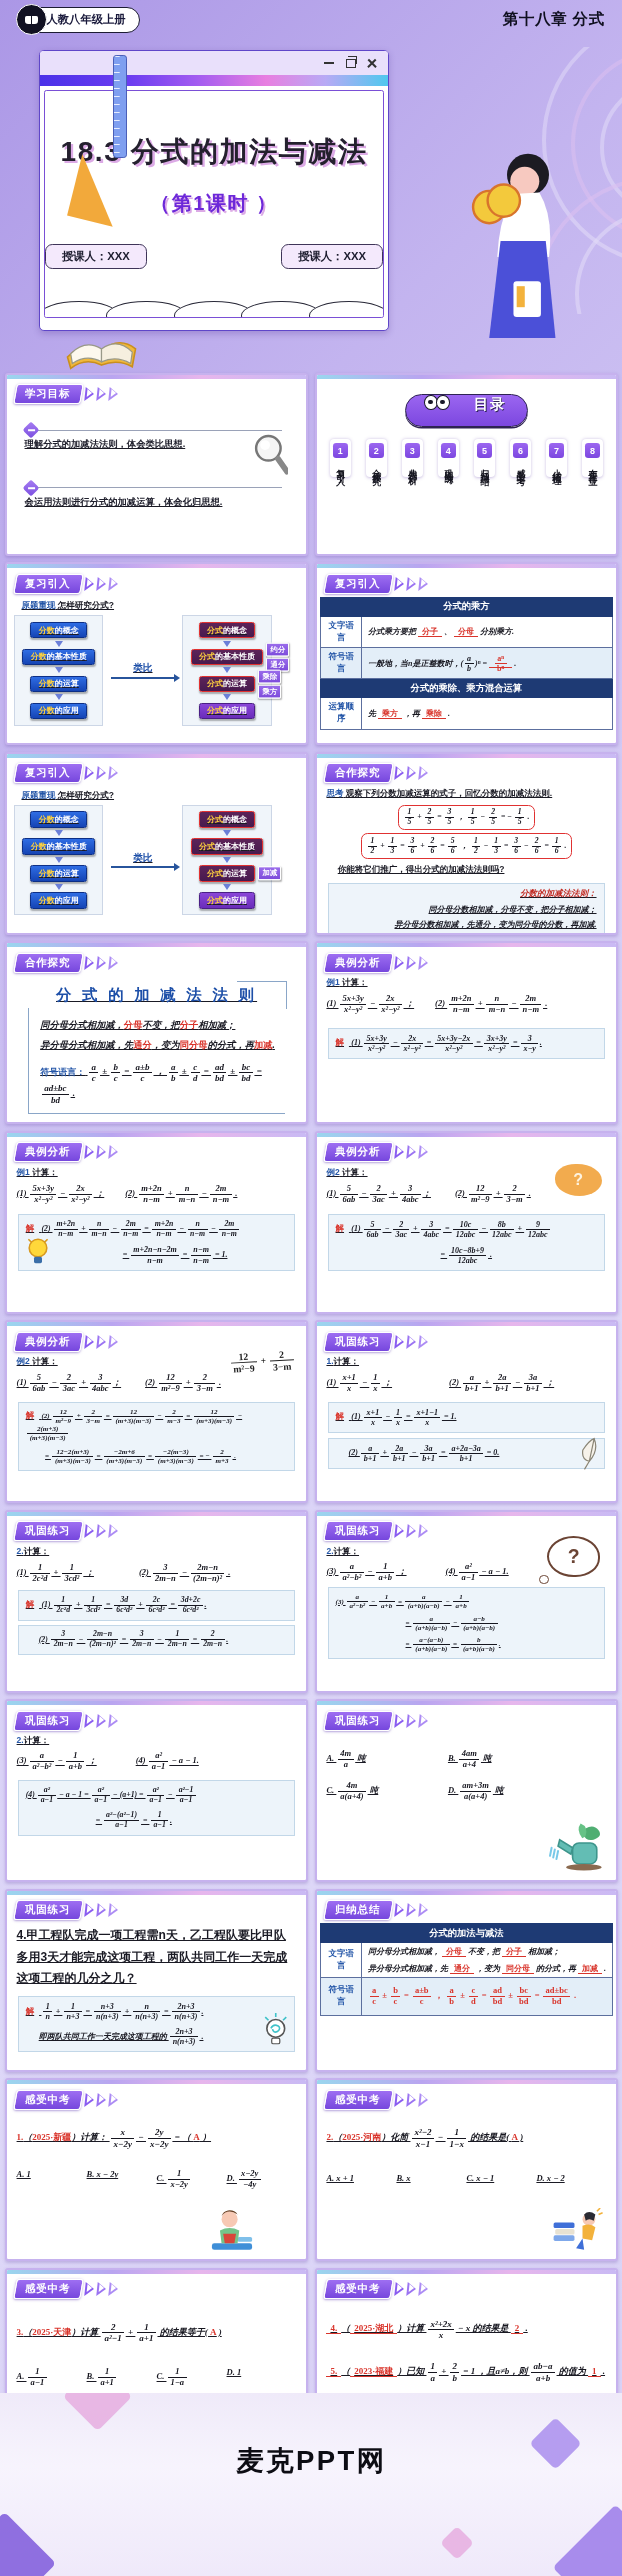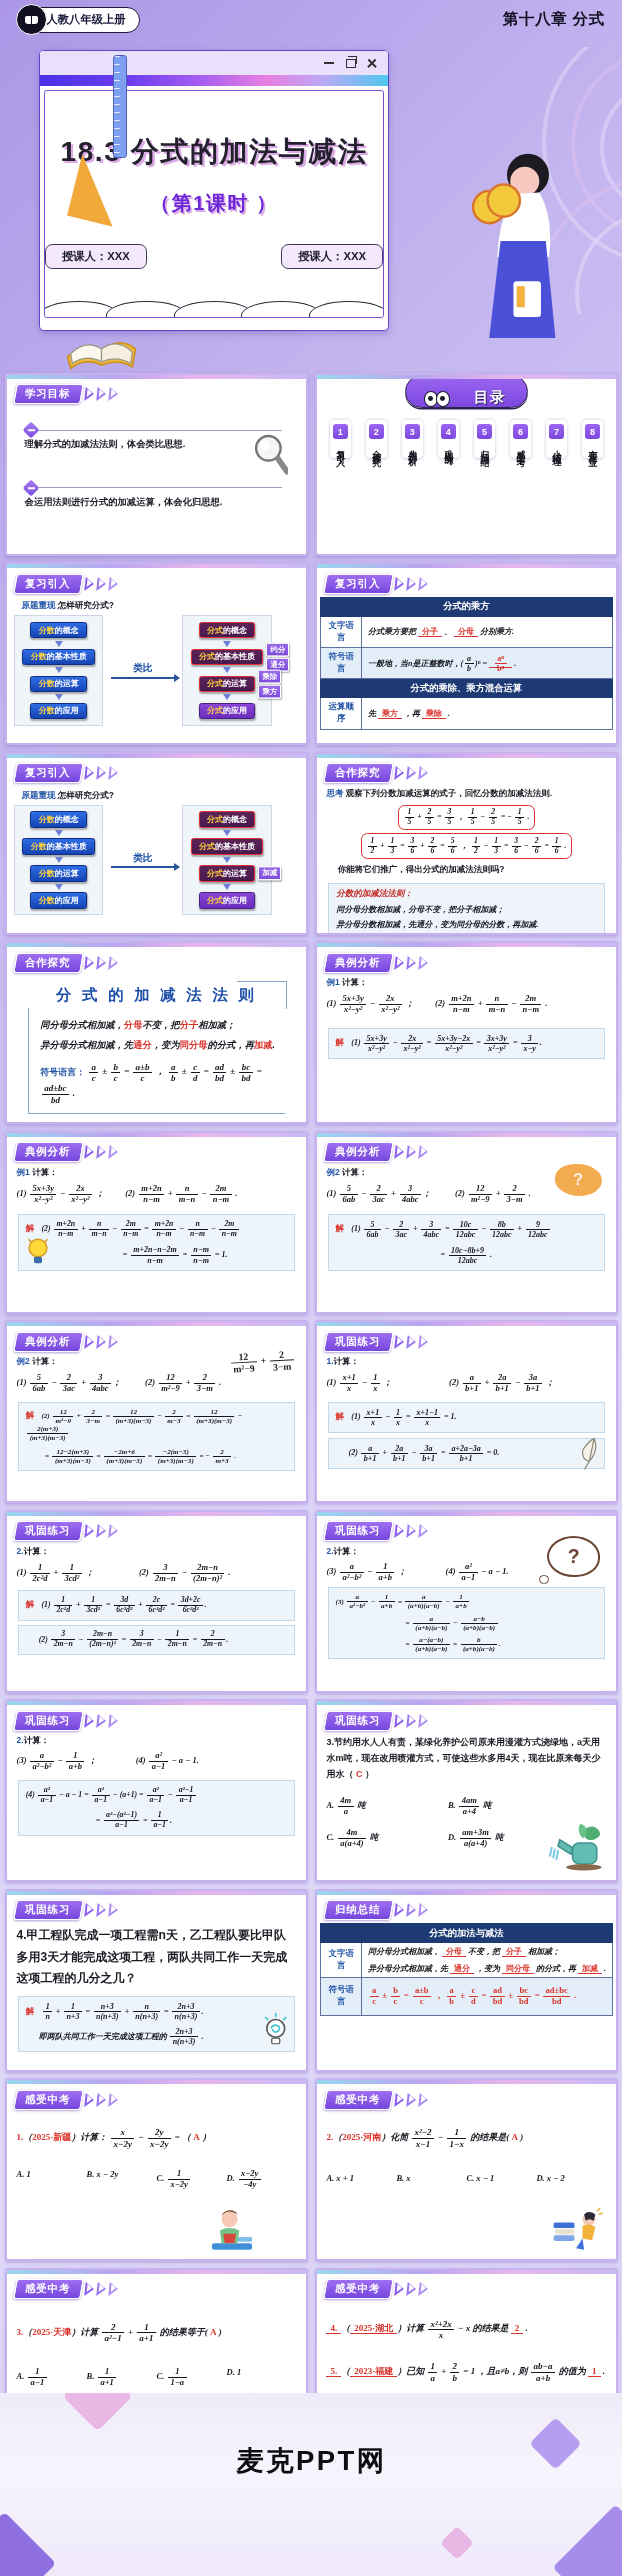--- a/index.html
+++ b/index.html
@@ -49,21 +49,21 @@
   
   .grid{display:grid;grid-template-columns:1fr 1fr;gap:6.5px;padding:6.5px 4.9px 0 4.9px;}
   .card{height:179px;background:#fff;border:2.4px solid #c6b2ee;border-radius:3.2px;position:relative;overflow:hidden;box-shadow:0 1.6px 3.2px rgba(90,60,160,.25);}
   .card::before{content:"";position:absolute;left:0;top:0;right:0;height:4px;background:linear-gradient(90deg,#9ad6ee,#b9a5f0 35%,#e7b6ec 65%,#c9baf4);}
   .badge{display:flex;align-items:center;margin:9.7px 0 3.2px 8px;}
   .blabel{background:linear-gradient(180deg,#9e6ef2,#7647dd);border:1.6px solid #fff;box-shadow:0 0.8px 2.4px rgba(80,40,170,.5);color:#fff;font-weight:900;font-size:10.5px;padding:1.6px 10.5px 2.4px 9px;border-radius:3.2px;transform:skewX(-10deg);}
   .blabel i{display:inline-block;font-style:normal;transform:skewX(10deg);letter-spacing:0.8px;}
   .chev{width:0;height:0;border-top:7.3px solid transparent;border-bottom:7.3px solid transparent;border-left:9px solid #8a5cf0;margin-left:3.2px;transform:skewX(-6deg);position:relative;}
   .chev::after{content:"";position:absolute;left:-7.3px;top:-4.9px;border-top:4.9px solid transparent;border-bottom:4.9px solid transparent;border-left:5.7px solid #fff;}
   .c2{opacity:.85}.c3{opacity:.7}
-  .body{padding:1.6px 9.7px;font-size:8.5px;color:#1a1a24;}
+  .body{padding:1.6px 9.7px;font-size:8.5px;color:#1a1a24;text-decoration:underline;}
   
   .math{font-family:"Liberation Serif",serif;font-style:italic;font-weight:bold;color:#16161f;}
   .frac{display:inline-flex;flex-direction:column;vertical-align:middle;text-align:center;margin:0 1.6px;line-height:1.15;}
   .frac .nu{border-bottom:1px solid currentColor;padding:0 2.4px;}
   .frac .de{padding:0 2.4px;}
   .hl{color:#d9342b;font-weight:bold;font-style:normal;}
   .ul-blanks .hl{border-bottom:1.2px solid #d9342b;padding:0 4px;}
   .yel{color:#ffd23e;}
   .solbox{background:#edf4fa;border:0.8px solid #c2d7e8;margin:6.5px 1.6px 0 1.6px;padding:4.9px 6.5px;}
   .soltag{color:#d9342b;font-weight:900;font-style:normal;margin-right:4.9px;font-family:"Liberation Sans",sans-serif;}
@@ -74,21 +74,21 @@
   .opts .opt{width:50%;margin:5.7px 0;font-size:8.5px;}
   .opts4 .opt{width:25%;}
   
   .goal{margin:21px 14.6px 0 8px;position:relative;}
   .goal .diamond{position:absolute;left:0;top:-5.7px;width:12px;height:12px;background:linear-gradient(135deg,#a67df2,#7b4fe0);transform:rotate(45deg);border-radius:2.4px;}
   .goal .diamond::after{content:"";position:absolute;left:2.8px;top:5.3px;width:6.5px;height:1.6px;background:#fff;transform:rotate(-45deg);}
   .goal .rule{border-top:1px solid #9aa2b8;margin-left:9.7px;}
   .goal .gtext{margin-top:7.3px;font-size:9.3px;font-weight:bold;color:#21212e;}
   .mag{position:absolute;right:18px;top:57px;}
   
-  .toc-pill{width:121px;margin:0 auto 8px auto;background:linear-gradient(180deg,#9b66f0,#7c47e0);border:1.6px solid #2e2353;border-radius:18px;height:31px;display:flex;align-items:flex-end;justify-content:center;gap:24px;box-shadow:0 1.6px 0 #2e2353;}
+  .toc-pill{width:121px;margin:19px auto 8px auto;background:linear-gradient(180deg,#9b66f0,#7c47e0);border:1.6px solid #2e2353;border-radius:18px;height:31px;display:flex;align-items:flex-start;justify-content:center;gap:24px;box-shadow:0 1.6px 0 #2e2353;}
   .eyes{display:flex;}
   .eyes i{width:12px;height:13.7px;background:#fff;border:1.2px solid #191929;border-radius:50%;display:block;position:relative;margin-left:-2.4px;}
   .eyes i::after{content:"";position:absolute;left:3.2px;top:4px;width:4.9px;height:4.9px;background:#191929;border-radius:50%;}
   .toc-title{color:#fff;font-size:14.6px;font-weight:900;letter-spacing:1.6px;text-shadow:0.8px 0.8px 0 #2e2353;}
   .toc-items{display:flex;justify-content:space-between;padding:4.9px 13px;}
   .toc-item{display:flex;flex-direction:column;align-items:center;background:#fff;box-shadow:0 0.8px 3.2px rgba(100,70,170,.35);border-radius:4px;padding:4px 3.2px 5.7px 3.2px;}
   .toc-num{width:14.6px;height:14.6px;background:linear-gradient(180deg,#9b66f0,#7c47e0);color:#fff;font-size:9px;font-weight:bold;border-radius:3.2px;display:flex;align-items:center;justify-content:center;margin-bottom:4px;}
   .toc-label{writing-mode:vertical-rl;text-orientation:upright;font-size:9px;font-weight:bold;color:#15151f;letter-spacing:2.4px;}
   
   .flowwrap{display:flex;justify-content:center;align-items:flex-start;margin-top:1.6px;}
@@ -106,21 +106,21 @@
   .sidetags{position:absolute;left:calc(100% + 3.2px);top:50%;transform:translateY(-50%);display:flex;flex-direction:column;gap:1.6px;}
   .stag{background:linear-gradient(180deg,#9a6ceb,#7d4bdb);border:0.8px solid #fff;color:#fff;font-size:7.3px;font-weight:bold;padding:0.8px 3.2px;border-radius:1.6px;box-shadow:0.8px 0.8px 1.6px rgba(0,0,0,.3);white-space:nowrap;}
   
   .tbl{border-collapse:collapse;width:calc(100% - 6.5px);margin:3.2px;}
   .tbl th{background:#1e3a74;color:#fff;font-size:9.3px;padding:2.4px;border:0.8px solid #1e3a74;}
   .tbl td{border:0.8px solid #5c6f9e;padding:3.2px 5.7px;font-size:8px;background:#fff;}
   .tbl td.lbl{color:#2456a8;font-weight:bold;text-align:center;width:29px;font-size:8.5px;}
   .tbl tr.alt td{background:#e3eef8;}
   
   .redbox{display:inline-block;border:1.6px solid #e03131;border-radius:6.5px;padding:2.4px 4.9px;margin:1.6px 0.8px;}
-  .bluebigbox{background:#eef4fa;border:0.8px solid #c2d7e8;margin:6.5px 1.6px 0 1.6px;padding:4px 7.3px;}
+  .bluebigbox{background:#eef4fa;border:0.8px solid #c2d7e8;margin:6.5px 1.6px 0 1.6px;padding:4px 7.3px;text-align:right;}
   .ruletitle{color:#c22a22;font-weight:900;font-style:italic;font-size:8.5px;}
   
   .lawtitle{text-align:center;color:#1d4fa8;font-size:15.4px;font-weight:900;letter-spacing:3.2px;margin:8px 0 1.6px 0;}
   .lawframe{border-left:1.6px solid #8aa6c8;border-bottom:1.6px solid #8aa6c8;margin:0 11.3px;padding:3.2px 4.9px 8px 11.3px;position:relative;}
   .lawframe::before{content:"";position:absolute;right:-1.6px;top:-27.5px;width:49px;height:27.5px;border-top:1.6px solid #8aa6c8;border-right:1.6px solid #8aa6c8;}
   .lawline{font-family:"Liberation Serif",serif;font-style:italic;font-weight:bold;font-size:9.3px;margin:7.3px 0;}
   .handnote{position:absolute;right:11.3px;top:27.5px;font-family:"Liberation Serif",serif;font-weight:bold;font-size:9.7px;transform:rotate(-3deg);color:#222;}
   .bubbleQ{position:absolute;right:14.6px;top:31px;width:47px;height:32px;background:#f2ab4e;border-radius:50% 60% 55% 60%;display:flex;align-items:center;justify-content:center;color:#fdf3e0;font-size:16px;font-weight:900;}
   .thoughtQ{position:absolute;right:16px;top:24px;width:49px;height:37px;background:#fff;border:2px solid #6b4434;border-radius:60% 60% 55% 60%;display:flex;align-items:center;justify-content:center;color:#6b4434;font-size:19.4px;font-weight:900;}
   .thoughtQ::after{content:"";position:absolute;left:-9.7px;bottom:-9.7px;width:7.3px;height:7.3px;border:1.6px solid #6b4434;border-radius:50%;background:#fff;}
@@ -994,21 +994,20 @@
   </section>
 
   <section class="card">
     <div class="badge">
         <span class="blabel"><i>巩固练习</i></span>
         <span class="chev c1"></span>
         <span class="chev c2"></span>
         <span class="chev c3"></span>
       </div>
     <div class="body">
-      <div style="line-height:1.75;font-size:9px;"><b>3.节约用水人人有责，某绿化养护公司原来用漫灌方式浇绿地，a天用水m吨，现在改用喷灌方式，可使这些水多用4天，现在比原来每天少用水（ <span class="hl">C</span> ）</b></div>
       <div class="opts" style="width:243px;">
         <span class="opt math">A. <span class="frac">
               <span class="nu">4m</span>
               <span class="de">a</span>
             </span> 吨</span>
         <span class="opt math">B. <span class="frac">
               <span class="nu">4am</span>
               <span class="de">a+4</span>
             </span> 吨</span>
         <span class="opt math">C. <span class="frac">

